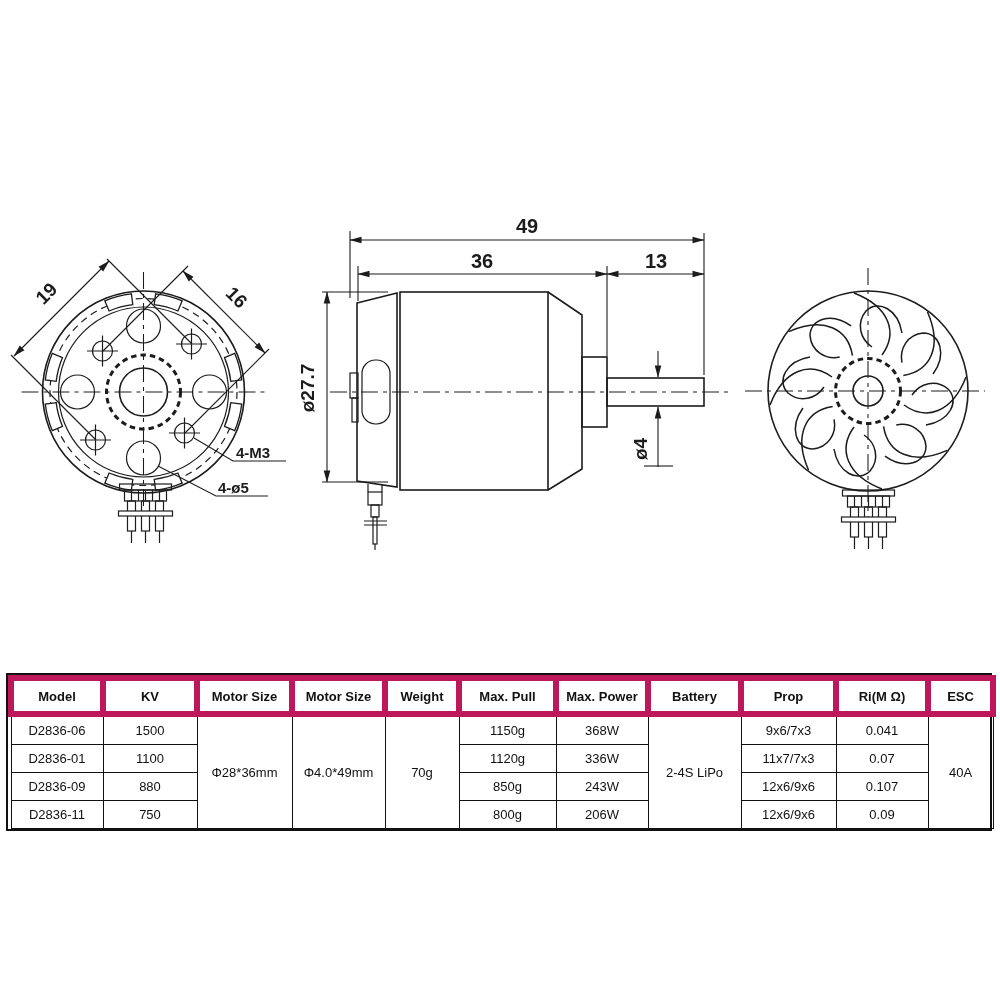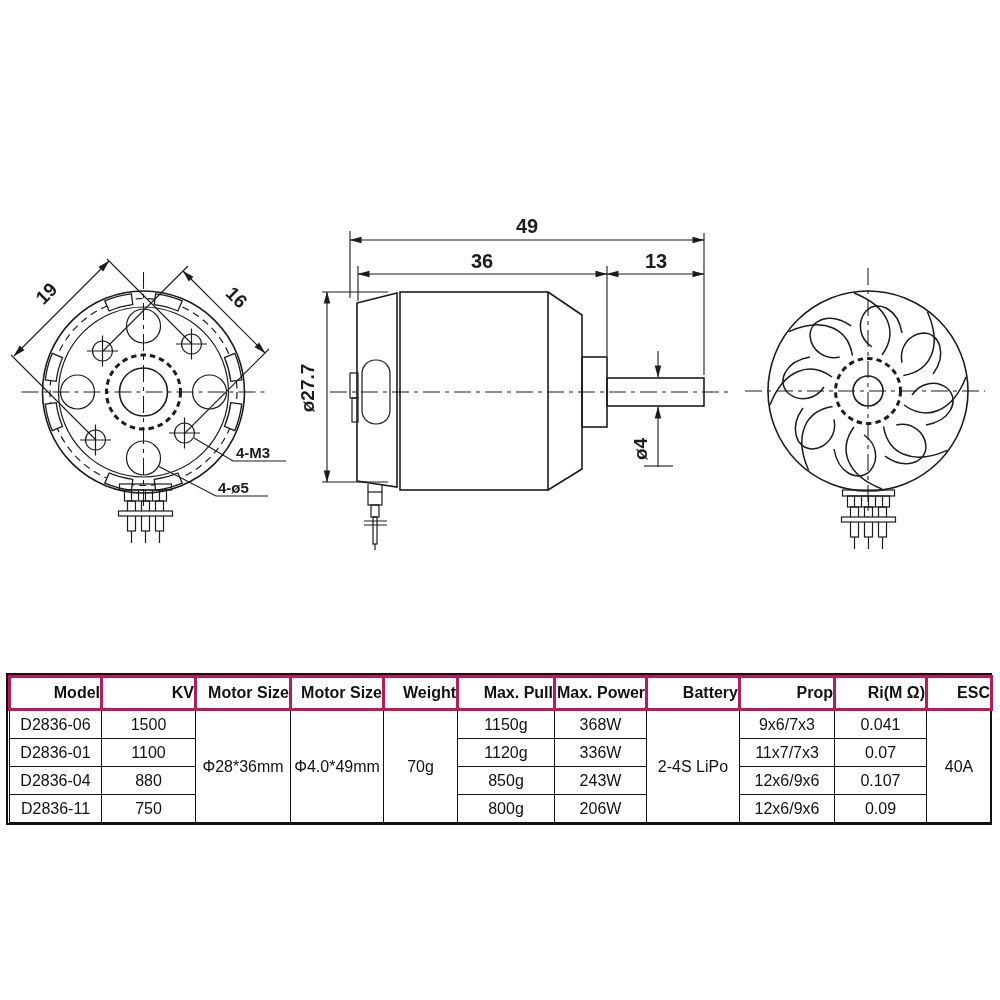--- a/index.html
+++ b/index.html
@@ -14,22 +14,22 @@
   .hubdash{stroke:#1c1c1c;stroke-width:3;fill:none;stroke-dasharray:5.5 4;}
   .rimdash{stroke:#1c1c1c;stroke-width:1.2;fill:none;stroke-dasharray:7 5;}
   .slot{fill:#ffffff;stroke:#1c1c1c;stroke-width:1.3;}
   .bl{fill:none;stroke:#1c1c1c;stroke-width:1.5;}
   .dimtxt{font:600 20px "Liberation Sans",sans-serif;fill:#1c1c1c;}
   .dimtxt-m{font:600 19px "Liberation Sans",sans-serif;fill:#1c1c1c;}
   .dimtxt-s{font:600 15px "Liberation Sans",sans-serif;fill:#1c1c1c;}
   
   .spec-wrap{position:absolute;left:6px;top:673px;width:982px;border:2px solid #111;background:#fff;}
   .spec{width:100%;border-collapse:collapse;table-layout:fixed;text-align:center;}
-  .spec th{border:3px solid #be185d;height:30px;font-weight:bold;font-size:16px;padding:0;text-align:right;}
-  .spec td{border:1px solid #111;height:27px;font-size:16px;padding:0;}
+  .spec th{border:6px solid #be185d;height:30px;font-weight:bold;font-size:13px;padding:0;}
+  .spec td{border:1px solid #111;height:27px;font-size:13px;padding:0;}
 </style>
 </head>
 <body>
 
 <div id="stage">
 
 <svg width="1000" height="660" viewBox="0 0 1000 660">
   <defs>
     <marker id="arw" markerUnits="userSpaceOnUse" markerWidth="14" markerHeight="9" refX="12.5" refY="4.5" orient="auto-start-reverse">
       <path d="M13,4.5 L1,1.2 L1,7.8 Z" fill="#1c1c1c"></path>
@@ -207,21 +207,21 @@
     </tr>
     <tr>
       <td>D2836-01</td>
       <td>1100</td>
       <td>1120g</td>
       <td>336W</td>
       <td>11x7/7x3</td>
       <td>0.07</td>
     </tr>
     <tr>
-      <td>D2836-04</td>
+      <td>D2836-09</td>
       <td>880</td>
       <td>850g</td>
       <td>243W</td>
       <td>12x6/9x6</td>
       <td>0.107</td>
     </tr>
     <tr>
       <td>D2836-11</td>
       <td>750</td>
       <td>800g</td>

